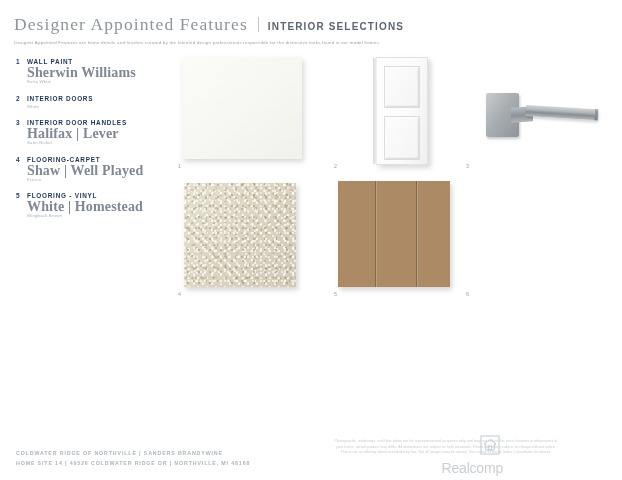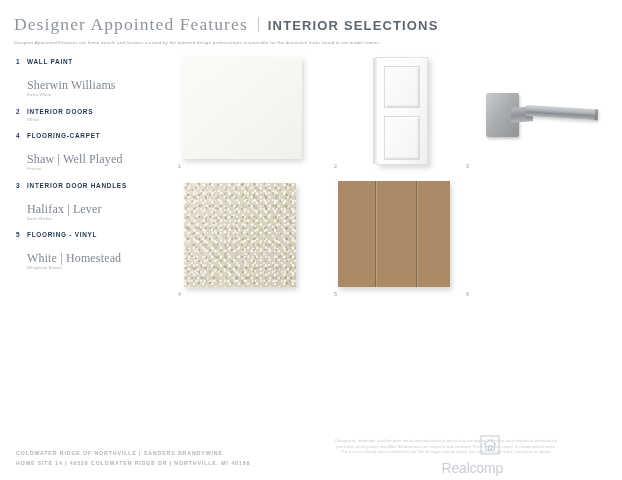--- a/index.html
+++ b/index.html
@@ -10,36 +10,36 @@
   .sheet{position:relative;width:513px;height:480px;background:#fff;}
 
   
   .header{position:absolute;left:14px;top:14px;right:14px;}
   .title-row{display:flex;align-items:baseline;gap:0;}
   .title-main{font-family:"Liberation Serif",serif;font-size:17.5px;
               letter-spacing:1.1px;color:#8d959d;font-weight:400;
               white-space:nowrap;}
   .title-sep{display:inline-block;width:1px;height:15px;background:#c2c8ce;
              margin:0 9px 0 10px;position:relative;top:2px;}
-  .title-sub{font-size:13px;font-weight:bold;letter-spacing:1.15px;
+  .title-sub{font-size:10px;font-weight:bold;letter-spacing:1.15px;
              color:#5c6670;white-space:nowrap;}
   .subtitle{margin-top:5px;font-size:4.4px;letter-spacing:.25px;
             color:#9aa2aa;white-space:nowrap;}
 
   
   .list{position:absolute;left:16px;top:57px;width:155px;}
   .item{margin-bottom:8.5px;}
   .item-head{display:flex;align-items:flex-start;}
   .item-num{font-size:6.4px;font-weight:bold;color:#1d3450;width:11px;
             flex:none;letter-spacing:.2px;line-height:9px;}
   .item-title{font-size:6.4px;font-weight:bold;color:#1d3450;
               letter-spacing:.75px;line-height:9px;}
   .item-brand{margin-left:11px;font-family:"Liberation Serif",serif;
-              font-size:12px;color:#7f8894;line-height:11px;
-              letter-spacing:.15px;margin-top:14px;}
+              font-size:14px;color:#7f8894;line-height:11px;
+              letter-spacing:.15px;margin-top:1px;font-weight:bold;}
   .item-color{margin-left:11px;font-size:4.3px;color:#a9b0b7;
               letter-spacing:.2px;line-height:7px;}
 
   
   .grid{position:absolute;left:178px;top:57px;width:430px;height:240px;}
   .cell{position:absolute;}
   .cap{position:absolute;font-size:5.4px;color:#9aa2aa;letter-spacing:.3px;}
 
   
   .paint{width:120px;height:102px;background:
@@ -148,34 +148,34 @@
     <div class="item">
       <div class="item-head">
         <span class="item-num">2</span>
         <span class="item-title">INTERIOR DOORS</span>
       </div>
       <div class="item-color">White</div>
     </div>
 
     <div class="item">
       <div class="item-head">
+        <span class="item-num">3</span>
+        <span class="item-title">INTERIOR DOOR HANDLES</span>
+      </div>
+      <div class="item-brand">Halifax | Lever</div>
+      <div class="item-color">Satin Nickel</div>
+    </div>
+
+    <div class="item">
+      <div class="item-head">
         <span class="item-num">4</span>
         <span class="item-title">FLOORING-CARPET</span>
       </div>
       <div class="item-brand">Shaw | Well Played</div>
       <div class="item-color">Fresco</div>
-    </div>
-
-    <div class="item">
-      <div class="item-head">
-        <span class="item-num">3</span>
-        <span class="item-title">INTERIOR DOOR HANDLES</span>
-      </div>
-      <div class="item-brand">Halifax | Lever</div>
-      <div class="item-color">Satin Nickel</div>
     </div>
 
     <div class="item">
       <div class="item-head">
         <span class="item-num">5</span>
         <span class="item-title">FLOORING - VINYL</span>
       </div>
       <div class="item-brand">White | Homestead</div>
       <div class="item-color">Wingback Brown</div>
     </div>

